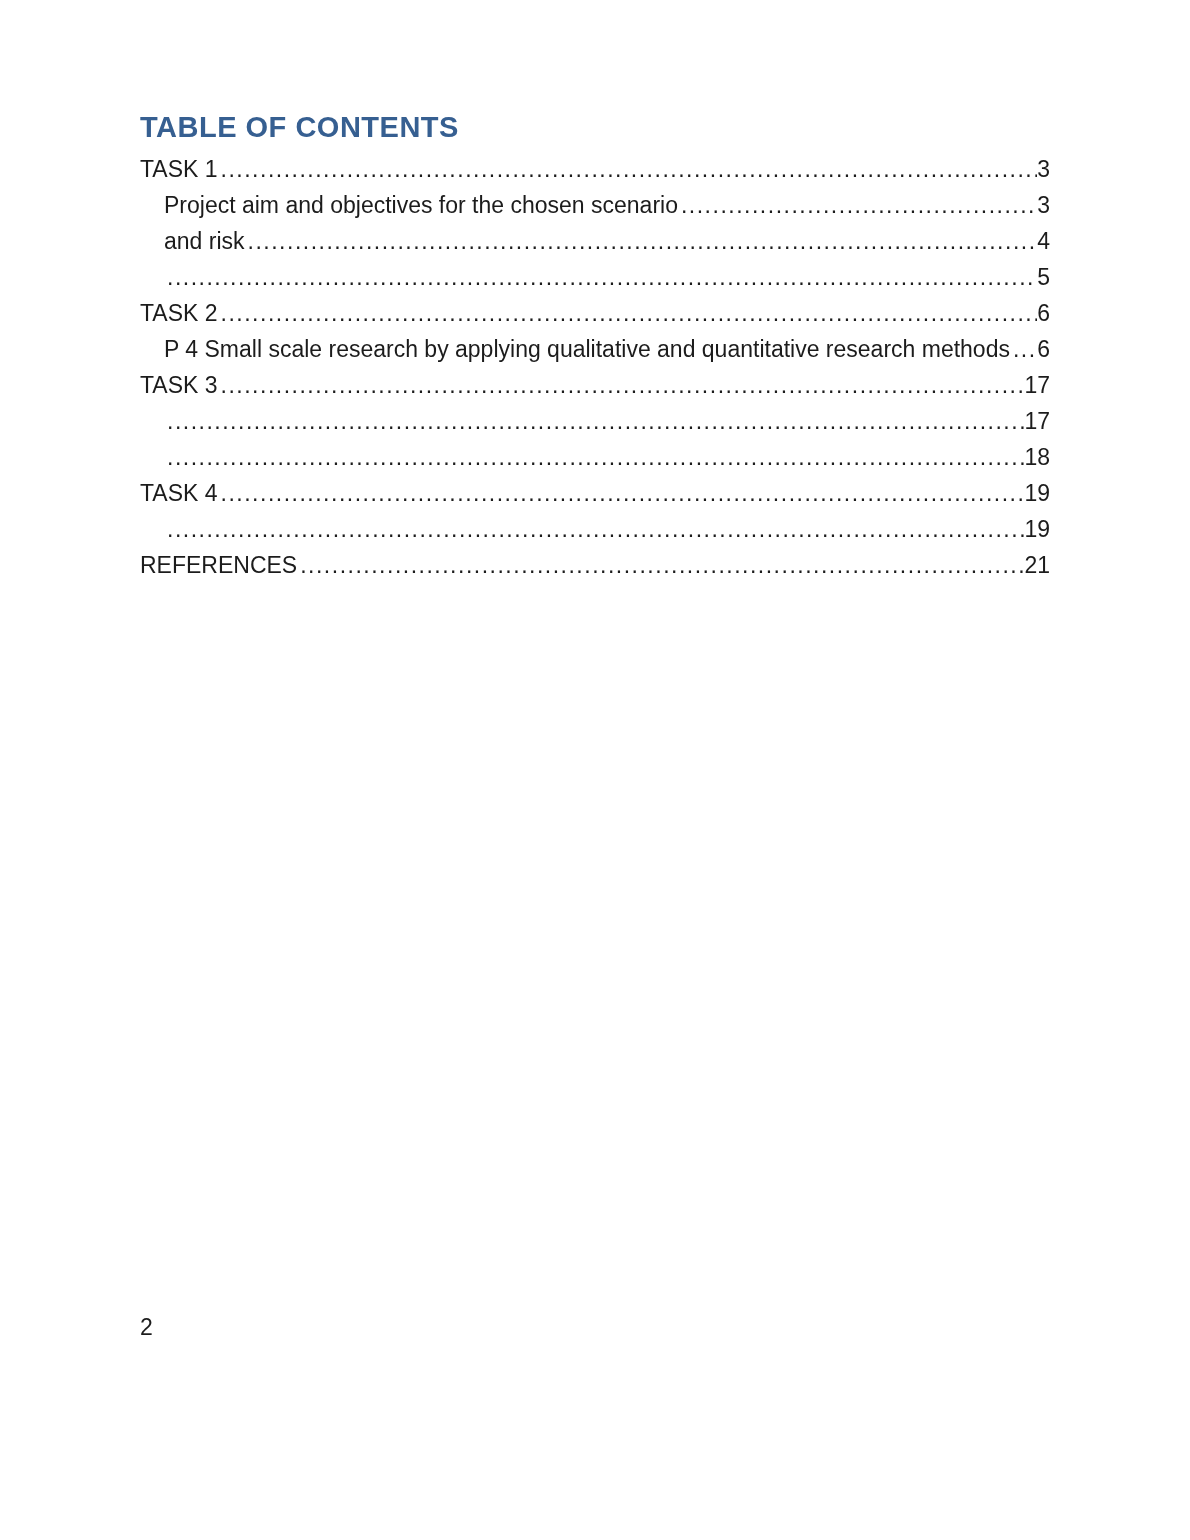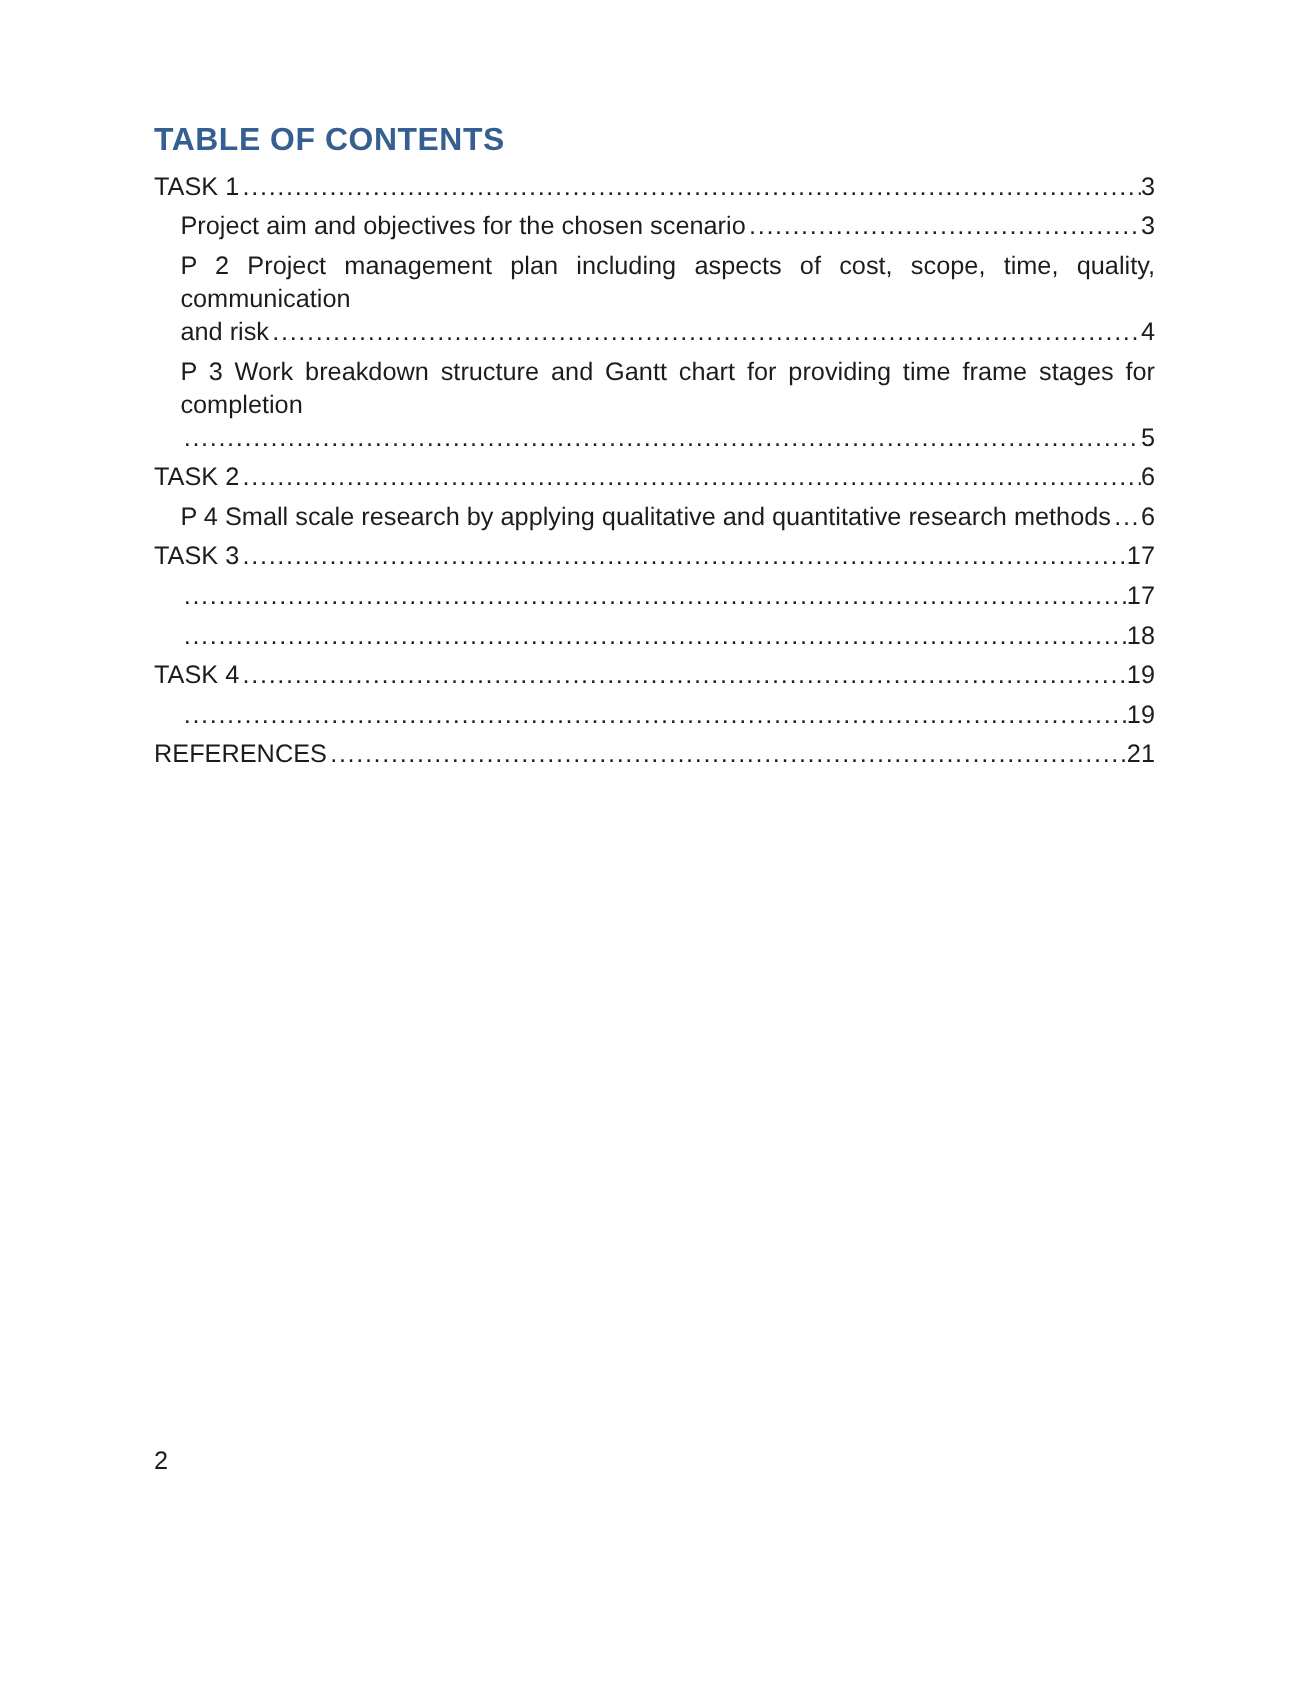--- a/index.html
+++ b/index.html
@@ -85,29 +85,27 @@
         </div>
       </div>
       <div class="toc-entry indent">
         <div class="toc-row">
           <span class="toc-label">Project aim and objectives for the chosen scenario</span>
           <span class="leader">............................................................................................................................................................................................................................................................................................................</span>
           <span class="pagenum">3</span>
         </div>
       </div>
       <div class="toc-entry indent">
-        <div class="line1">P 2 Project management plan including aspects of cost, scope, time, quality, communication</div>
         <div class="toc-row">
           <span class="toc-label">and risk</span>
           <span class="leader">............................................................................................................................................................................................................................................................................................................</span>
           <span class="pagenum">4</span>
         </div>
       </div>
       <div class="toc-entry indent">
-        <div class="line1">P 3 Work breakdown structure and Gantt chart for providing time frame stages for completion</div>
         <div class="toc-row">
           <span class="leader">............................................................................................................................................................................................................................................................................................................</span>
           <span class="pagenum">5</span>
         </div>
       </div>
       <div class="toc-entry">
         <div class="toc-row">
           <span class="toc-label">TASK 2</span>
           <span class="leader">............................................................................................................................................................................................................................................................................................................</span>
           <span class="pagenum">6</span>

